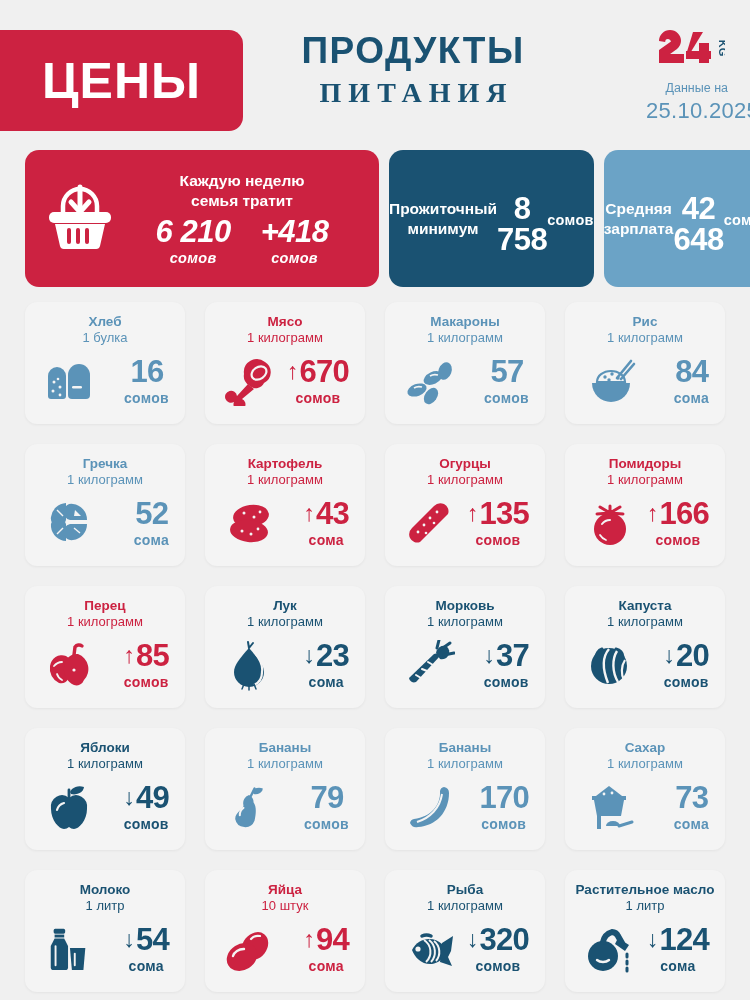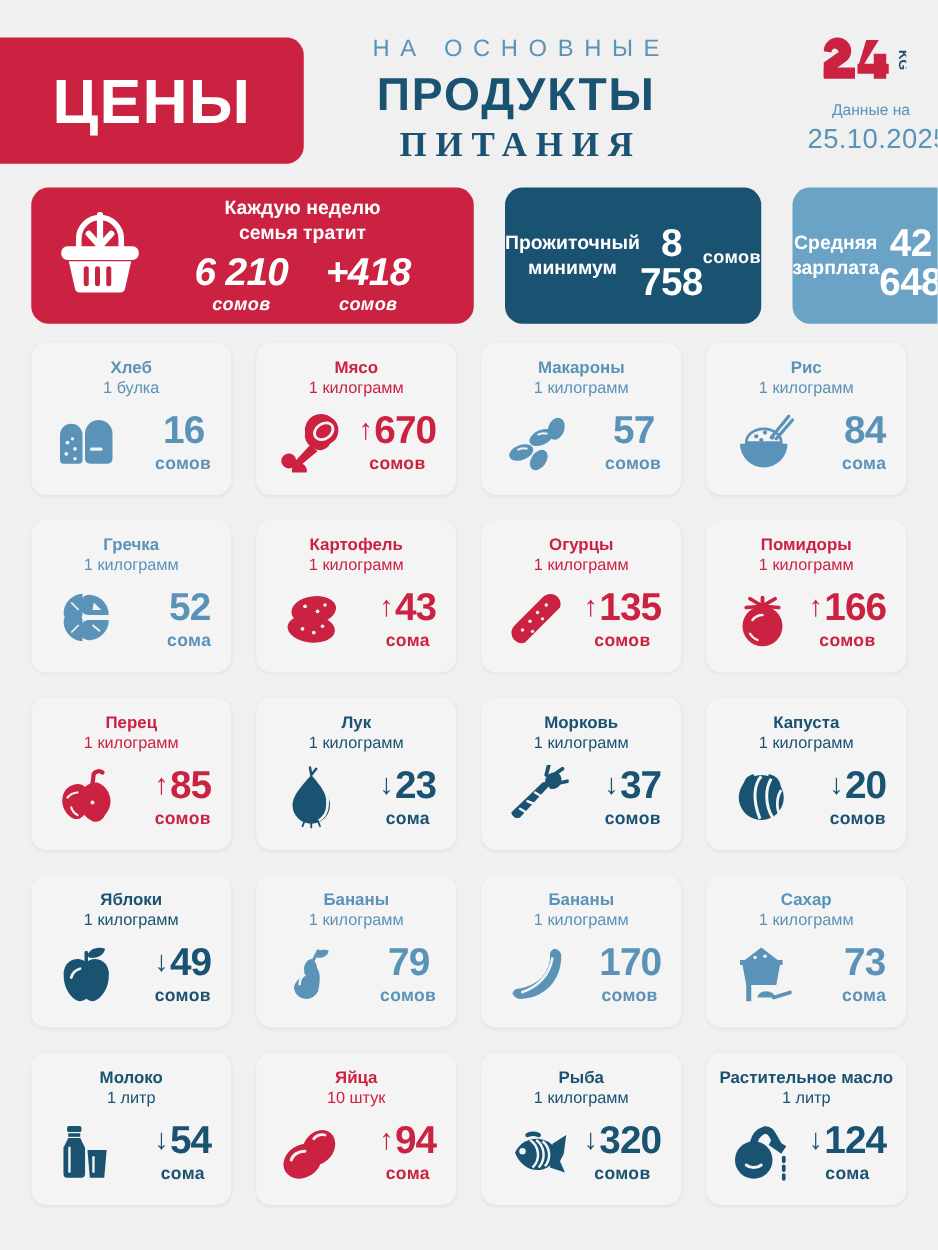--- a/index.html
+++ b/index.html
@@ -43,21 +43,21 @@
     letter-spacing:7px; line-height:1.2; margin-top:3px; text-indent:7px;font-family:Liberation Serif, serif;
   }
 
   .brand { position:absolute; right:18px; top:26px; width:86px; text-align:center; }
   .brand-logo { height:42px; display:flex; align-items:flex-end; justify-content:center; }
   .date-block { margin-top:12px; text-align:right; padding-right:4px; }
   .date-label { font-size:12.5px; color:#5b93b8; line-height:1.35; }
   .date-value { font-size:22px; color:#5b93b8; line-height:1.3; letter-spacing:0.3px;text-align:right; }
 
   
-  .summary { display:flex; gap:25px; padding:0 25px; height:109px; }
+  .summary { display:flex; gap:10px; padding:0 25px; height:137px; }
 
   .sum-card { border-radius:14px; display:flex; }
   .sum-basket {
     flex:0 0 354px; background:#cc2241; color:#fff;
     align-items:center; padding:0 18px 0 20px;
   }
   .basket-icon { flex:0 0 74px; }
   .basket-body { flex:1; text-align:center; padding-left:4px; }
   .sum-basket-title {
     font-size:15.5px; font-weight:bold; line-height:1.25; margin-bottom:6px;
@@ -120,21 +120,20 @@
 </head>
 <body>
 
 <div class="header">
 
   <div class="title-banner">
     <span class="title-banner-text">ЦЕНЫ</span>
   </div>
 
   <div class="head-center">
-    <div class="head-line1">НА ОСНОВНЫЕ</div>
     <div class="head-line2">ПРОДУКТЫ</div>
     <div class="head-line3">ПИТАНИЯ</div>
   </div>
 
   <div class="brand">
     <div class="brand-logo">
       <svg width="72" height="40" viewBox="0 0 72 40" aria-hidden="true">
         <path d="M6 13 A11 11 0 0 1 28 13 A11 11 0 0 1 24 21 L6 34 L6 22 L18 13.5 A3.2 3.2 0 0 0 13 11.5 A3.4 3.4 0 0 0 12.2 14 Z" fill="#cc2241"></path>
         <path d="M6 26 L31 26 L31 35 L6 35 Z" fill="#cc2241"></path>
         <path d="M40 4 L50 4 L36 27 L33 27 Z" fill="#cc2241"></path>

